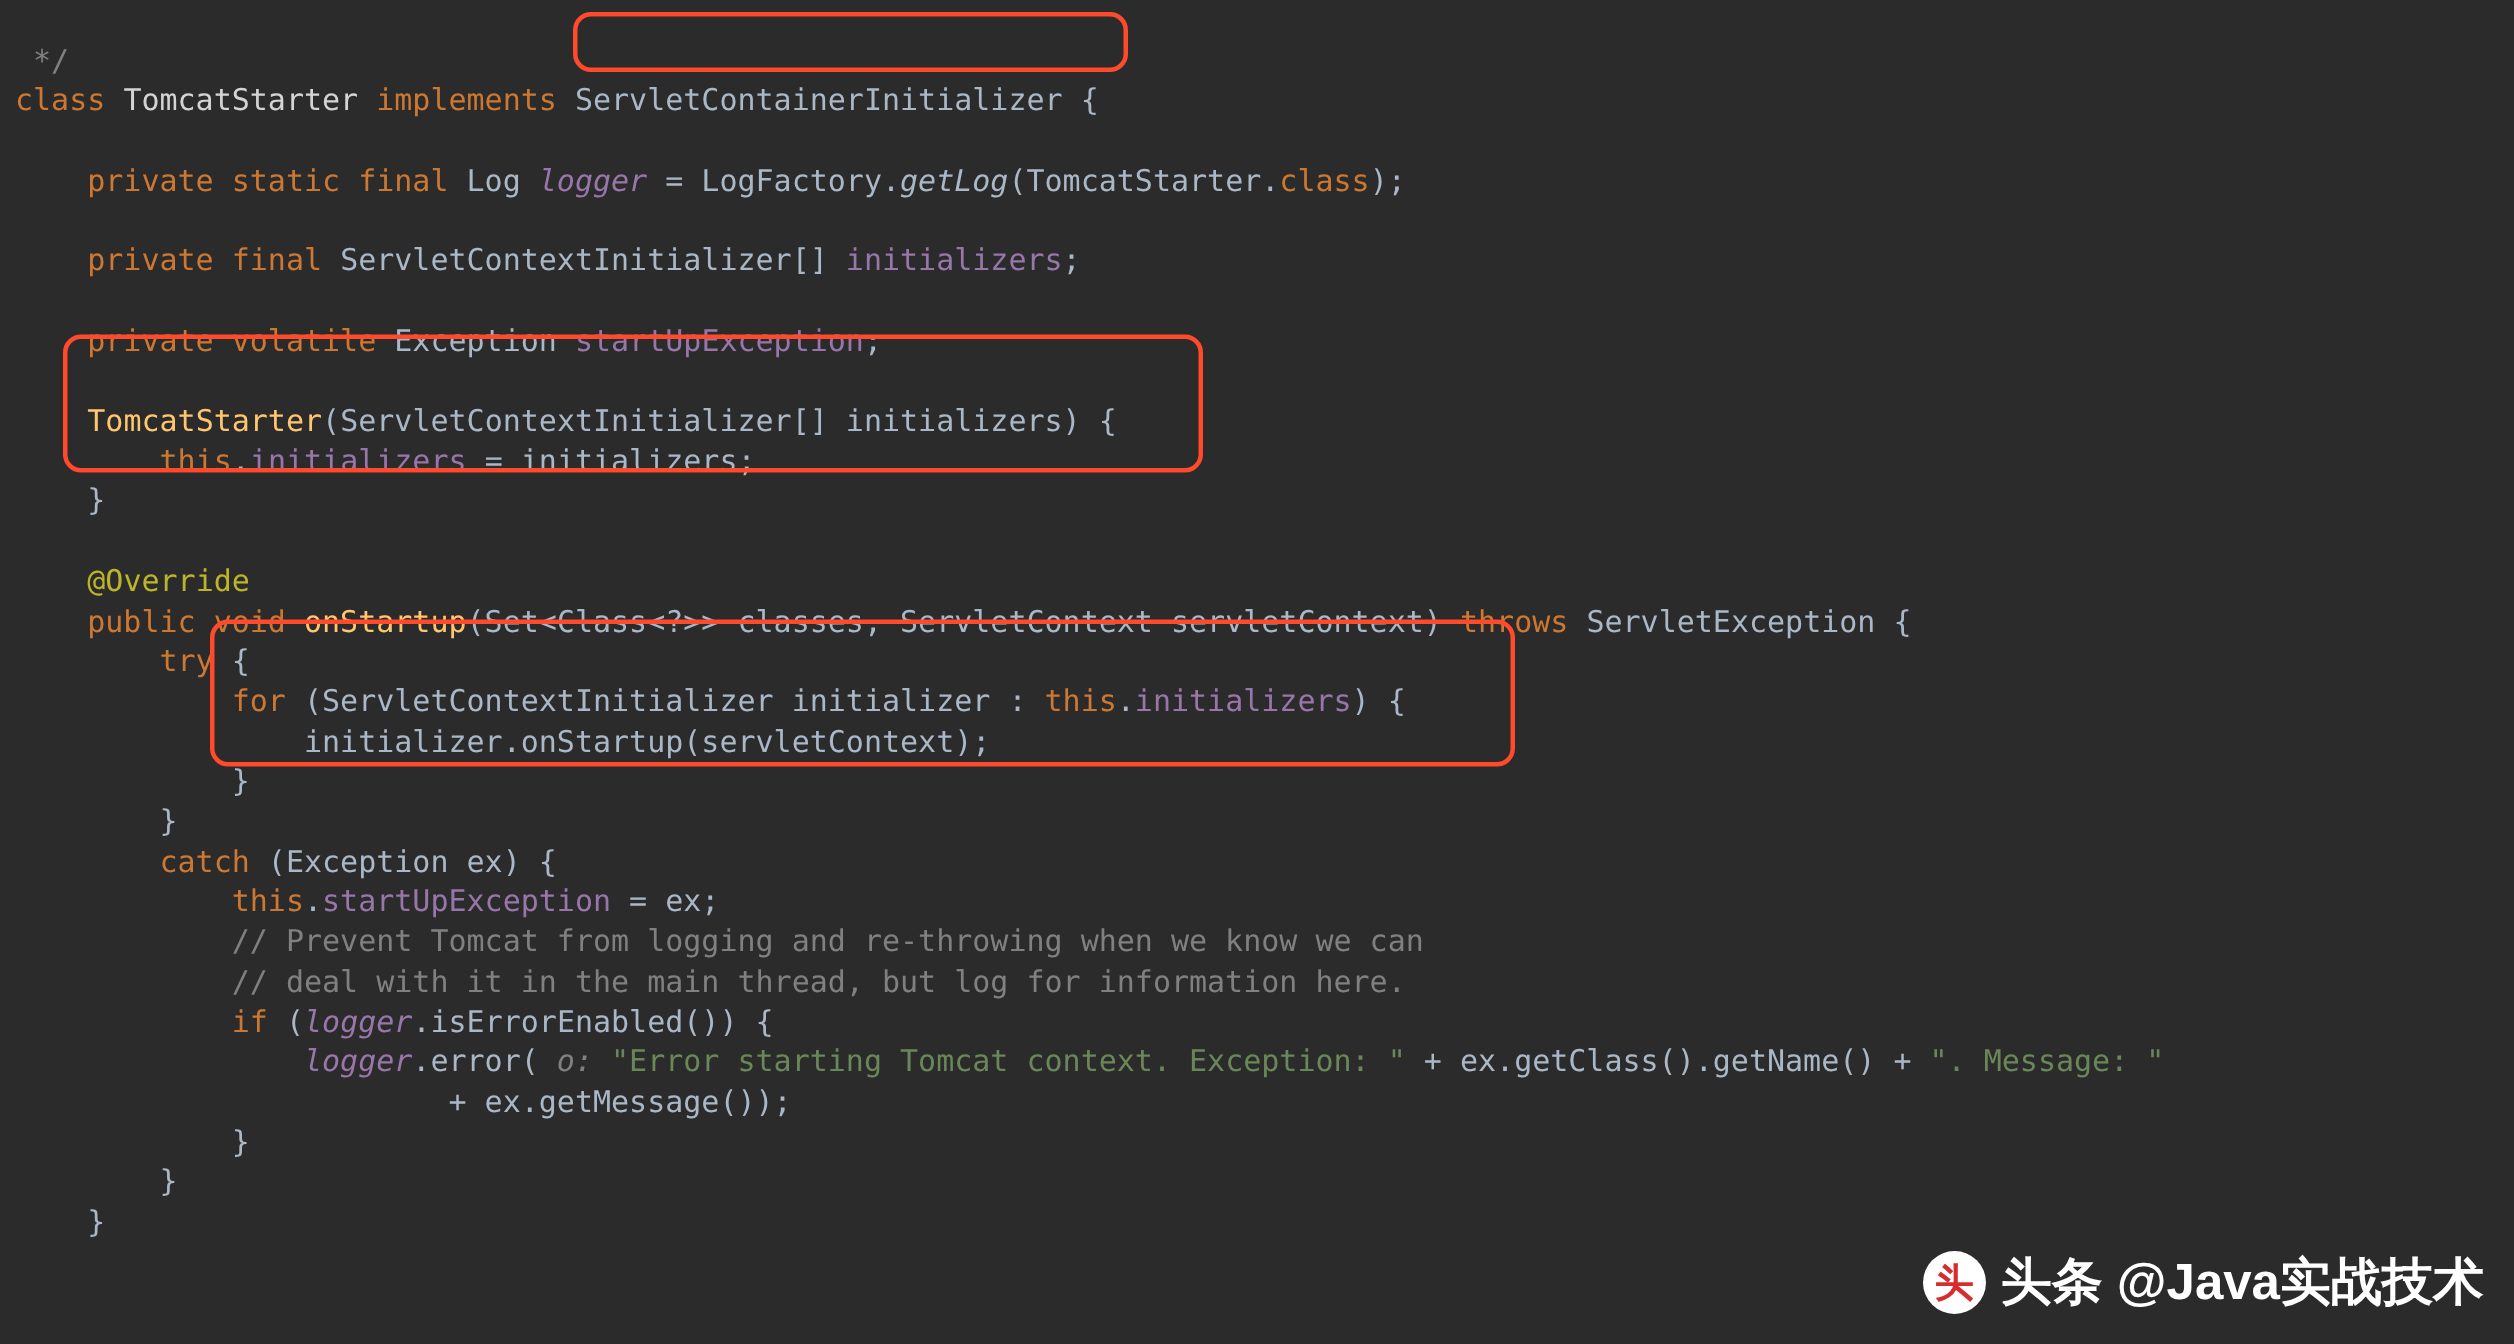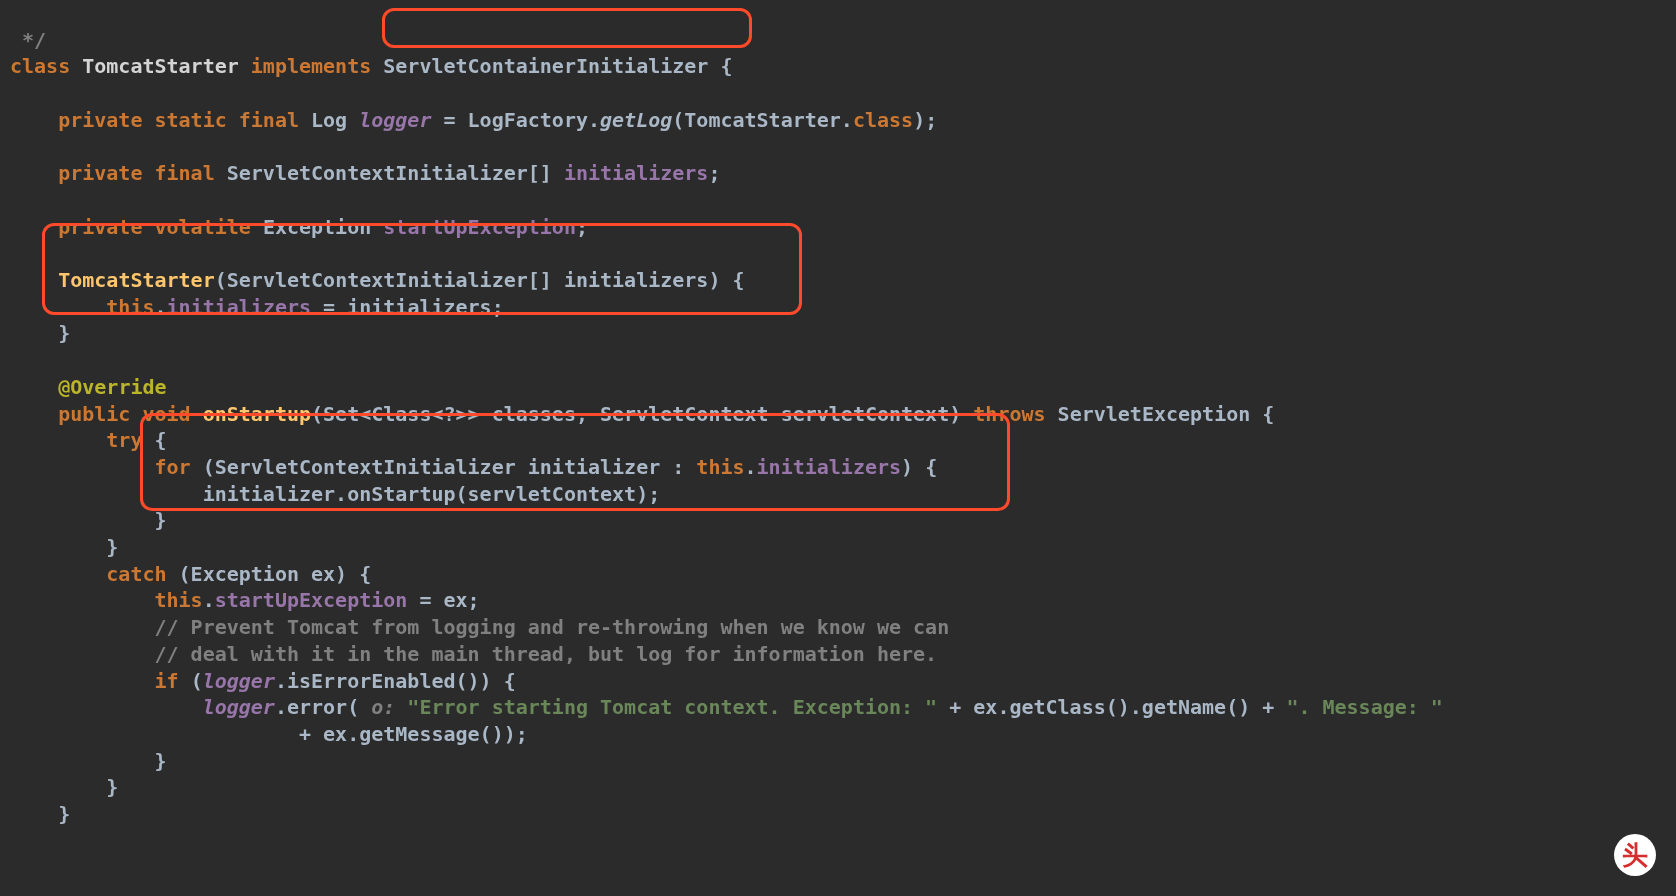--- a/index.html
+++ b/index.html
@@ -12,21 +12,20 @@
     padding: 0;
     width: 1676px;
     height: 896px;
     overflow: hidden;
     position: relative;
   }
   .editor {
     position: relative;
     white-space: pre;
     padding: 0 10px;
-    font-weight: bold;
   }
   .kw   { color: #cc7832; }       
   .name { color: #ffc66d; }       
   .field{ color: #9876aa; }       
   .str  { color: #6a8759; }       
   .ann  { color: #bbb529; }       
   .com  { color: #808080; }       
   .white{ color: #d4d4d4; }
   .param{ color: #808080; font-style: italic; } 
   .italic { font-style: italic; }
@@ -122,13 +121,14 @@
 <span>        }</span>
 <span>    }</span>
 </div>
 
 <div class="hl-box1"></div>
 <div class="hl-box2"></div>
 <div class="hl-box3"></div>
 
 <div class="watermark">
   <div class="wm-logo">头</div>
+  <span>头条 @Java实战技术</span>
 </div>
 
 </body></html>

